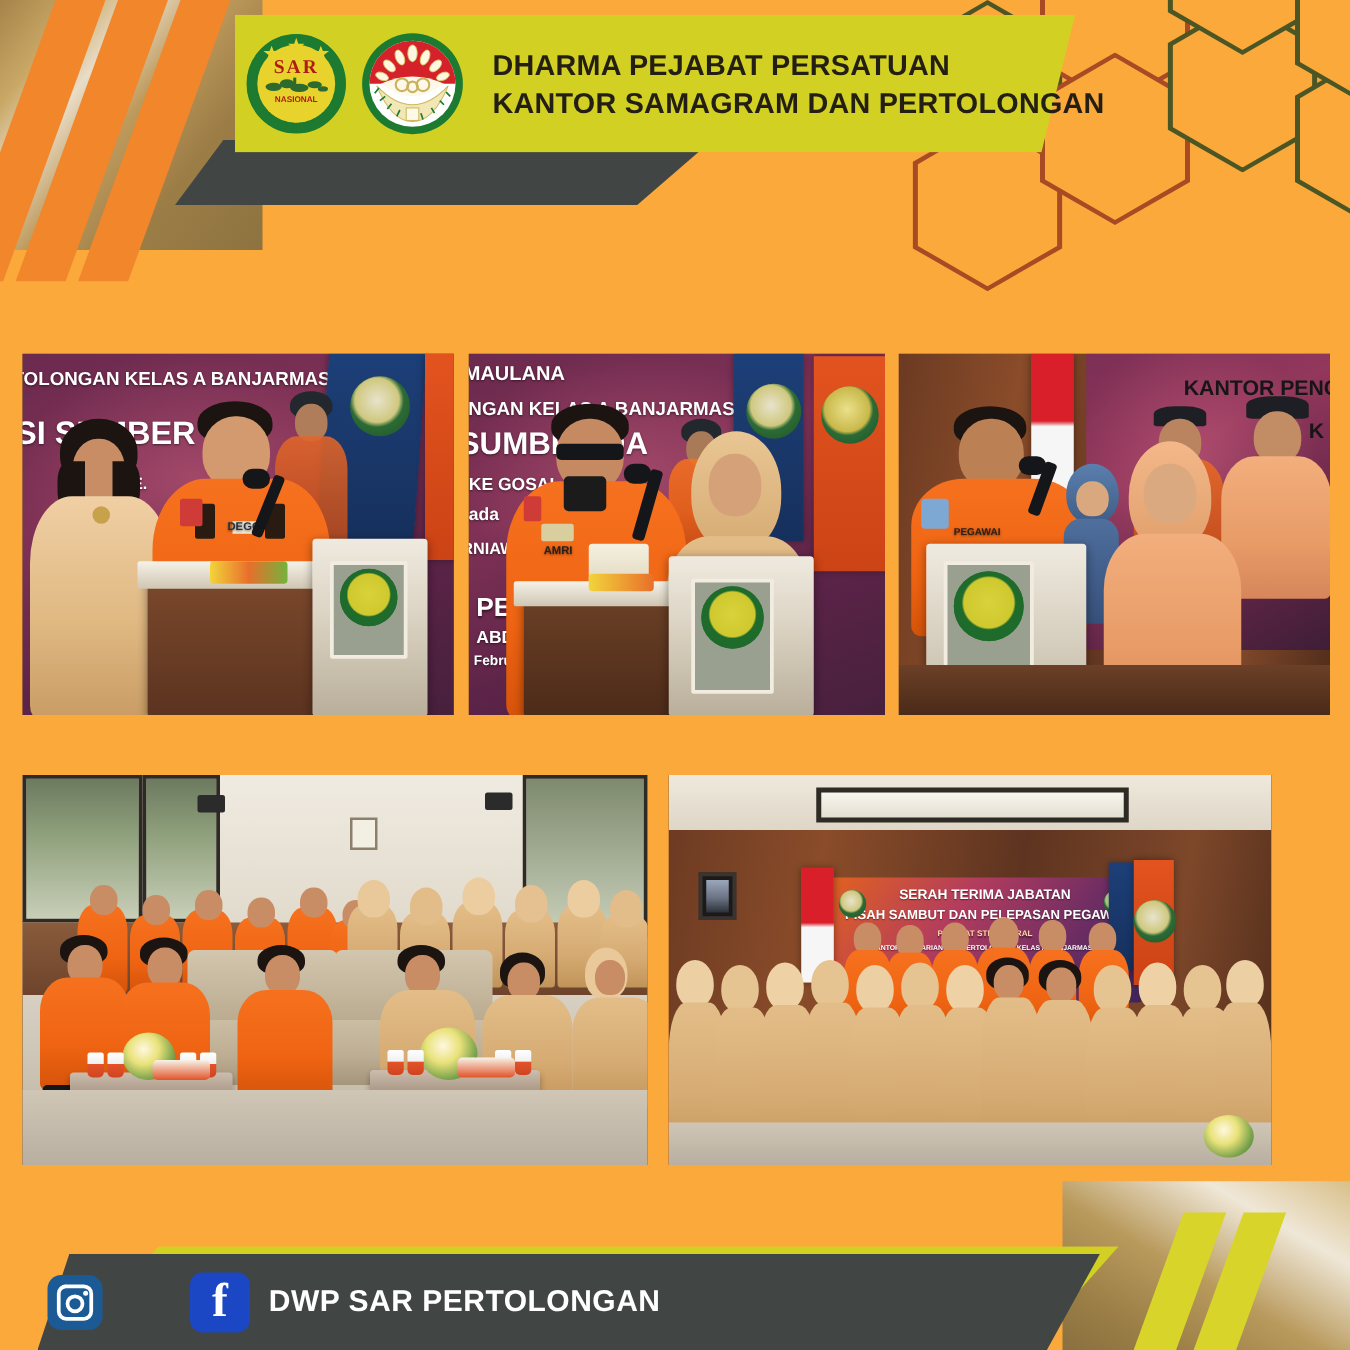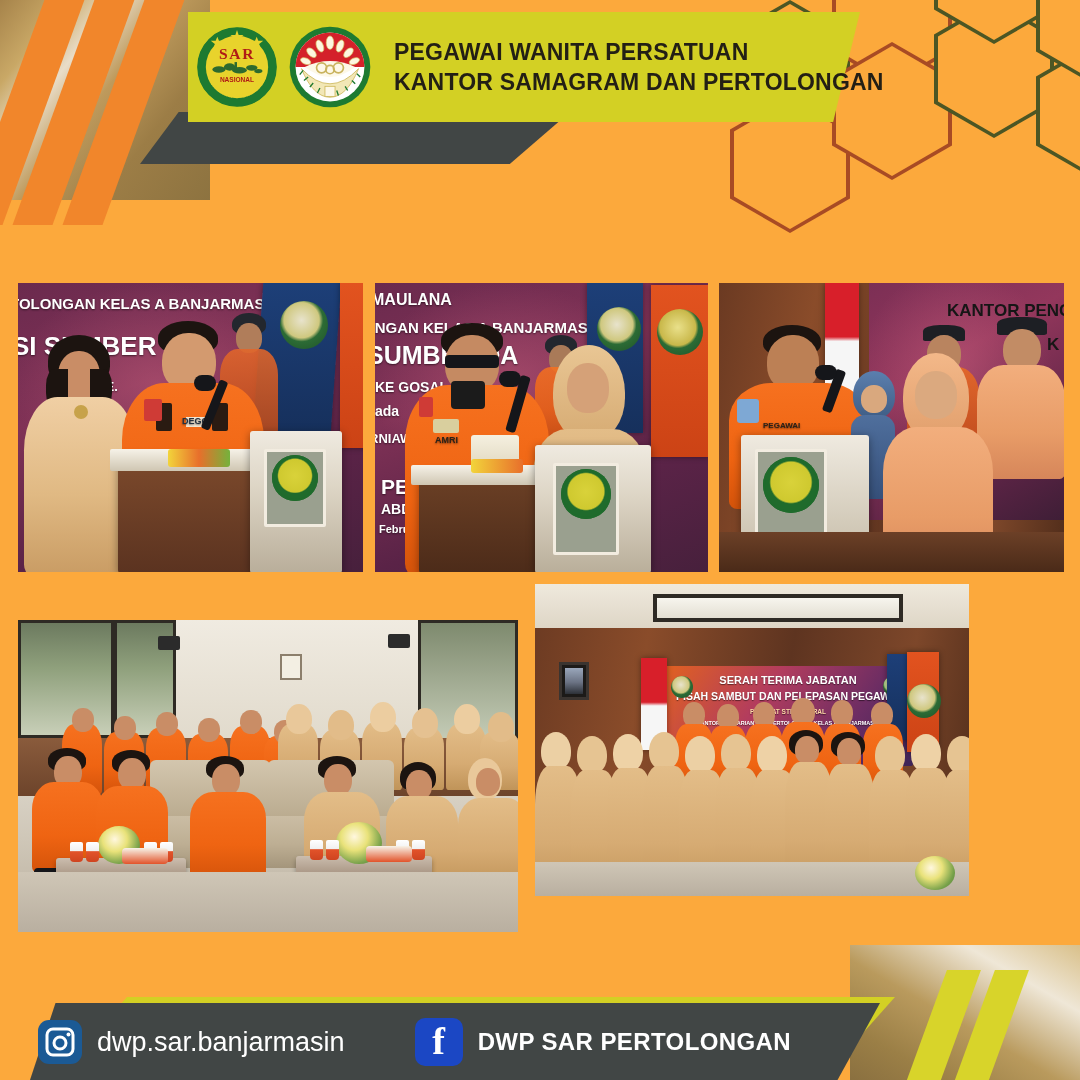--- a/index.html
+++ b/index.html
@@ -104,21 +104,21 @@
   .ph {
     position:absolute;
     overflow:hidden;
     background:#5b3a2e;
   }
 
   .ph-1 { left:18px;  top:283px; width:345px; height:289px; }
   .ph-2 { left:375px; top:283px; width:333px; height:289px; }
   .ph-3 { left:719px; top:283px; width:345px; height:289px; }
   .ph-4 { left:18px;  top:620px; width:500px; height:312px; }
-  .ph-5 { left:535px; top:584px; width:434px; height:312px; }
+  .ph-5 { left:535px; top:620px; width:482px; height:312px; }
 
   
   .scene { position:absolute; inset:0; }
   .backdrop-purple {
     position:absolute; inset:0;
     background:
       radial-gradient(ellipse 60% 50% at 40% 35%, rgba(190,90,120,.55), transparent 70%),
       linear-gradient(160deg,#6b2a4e 0%,#803256 35%,#5a2347 70%,#47203c 100%);
   }
   .backdrop-wood {
@@ -448,21 +448,21 @@
         </g>
         <path d="M16 52 Q50 88 84 52 Q70 86 50 86 Q30 86 16 52 Z" fill="#f2e7b6" stroke="#cdb85c" stroke-width="1"></path>
         <g stroke="#1d7a31" stroke-width="1.6">
           <path d="M18 54 L14 59 M24 62 L19 66 M30 69 L26 74 M38 75 L35 81 M48 79 L47 85 M58 78 L60 84 M68 73 L71 78 M76 66 L80 70 M82 58 L86 62"></path>
         </g>
         <rect x="44" y="73" width="12" height="12" fill="#fdf8e8" stroke="#cdb85c"></rect>
       </svg>
     </div>
 
     <div class="head-titles">
-      <div>PEGAWAI WANITA PERSATUAN</div>
+      <div>DHARMA PEJABAT PERSATUAN</div>
       <div>KANTOR SAMAGRAM DAN PERTOLONGAN</div>
     </div>
   </div>
 
   <div class="photos">
 
     <div class="ph ph-1">
       <div class="scene">
         <div class="backdrop-purple"></div>
 
@@ -809,21 +809,20 @@
 
   <div class="ft-items">
     <div class="ft-item ig">
       <span class="ic-ig">
         <svg viewBox="0 0 44 44" width="44" height="44" aria-hidden="true">
           <rect x="9" y="9" width="26" height="26" rx="6" ry="6" fill="none" stroke="#ffffff" stroke-width="3"></rect>
           <circle cx="22" cy="23" r="6" fill="none" stroke="#ffffff" stroke-width="3"></circle>
           <circle cx="30.5" cy="14.5" r="2" fill="#ffffff"></circle>
         </svg>
       </span>
-      <span class="ft-label">dwp.sar.banjarmasin</span>
     </div>
 
     <div class="ft-item fb">
       <span class="ic-fb">
           <span>f</span>
         </span>
       <span class="ft-label fb-label">DWP SAR PERTOLONGAN</span>
     </div>
   </div>
 

